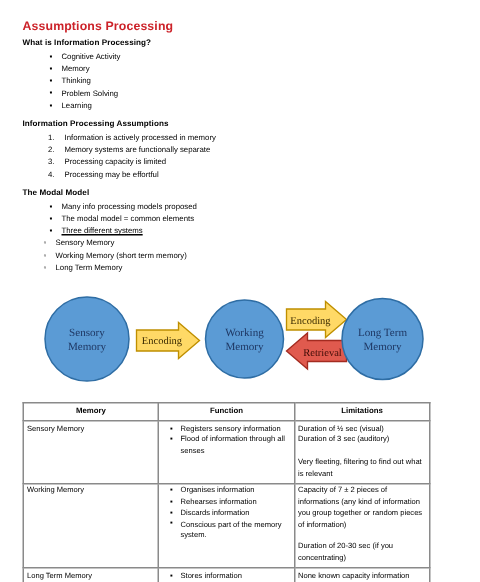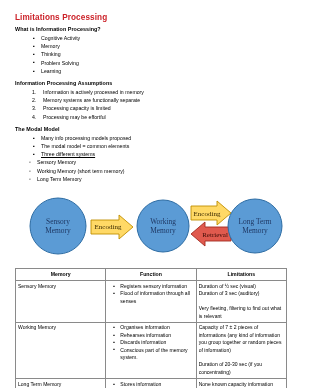--- a/index.html
+++ b/index.html
@@ -144,21 +144,21 @@
     top: -0.3px;
     font-size: 5.2px;
   }
   .gap-line { height: 7.4px; }
 </style>
 </head>
 <body>
 
 <div class="page">
 
-  <div class="doc-title">Limitations Processing</div>
+  <div class="doc-title">Assumptions Processing</div>
 
   <div class="sec-head">What is Information Processing?</div>
   <ul class="bullets">
     <li>Cognitive Activity</li>
     <li>Memory</li>
     <li>Thinking</li>
     <li>Problem Solving</li>
     <li>Learning</li>
   </ul>
 

